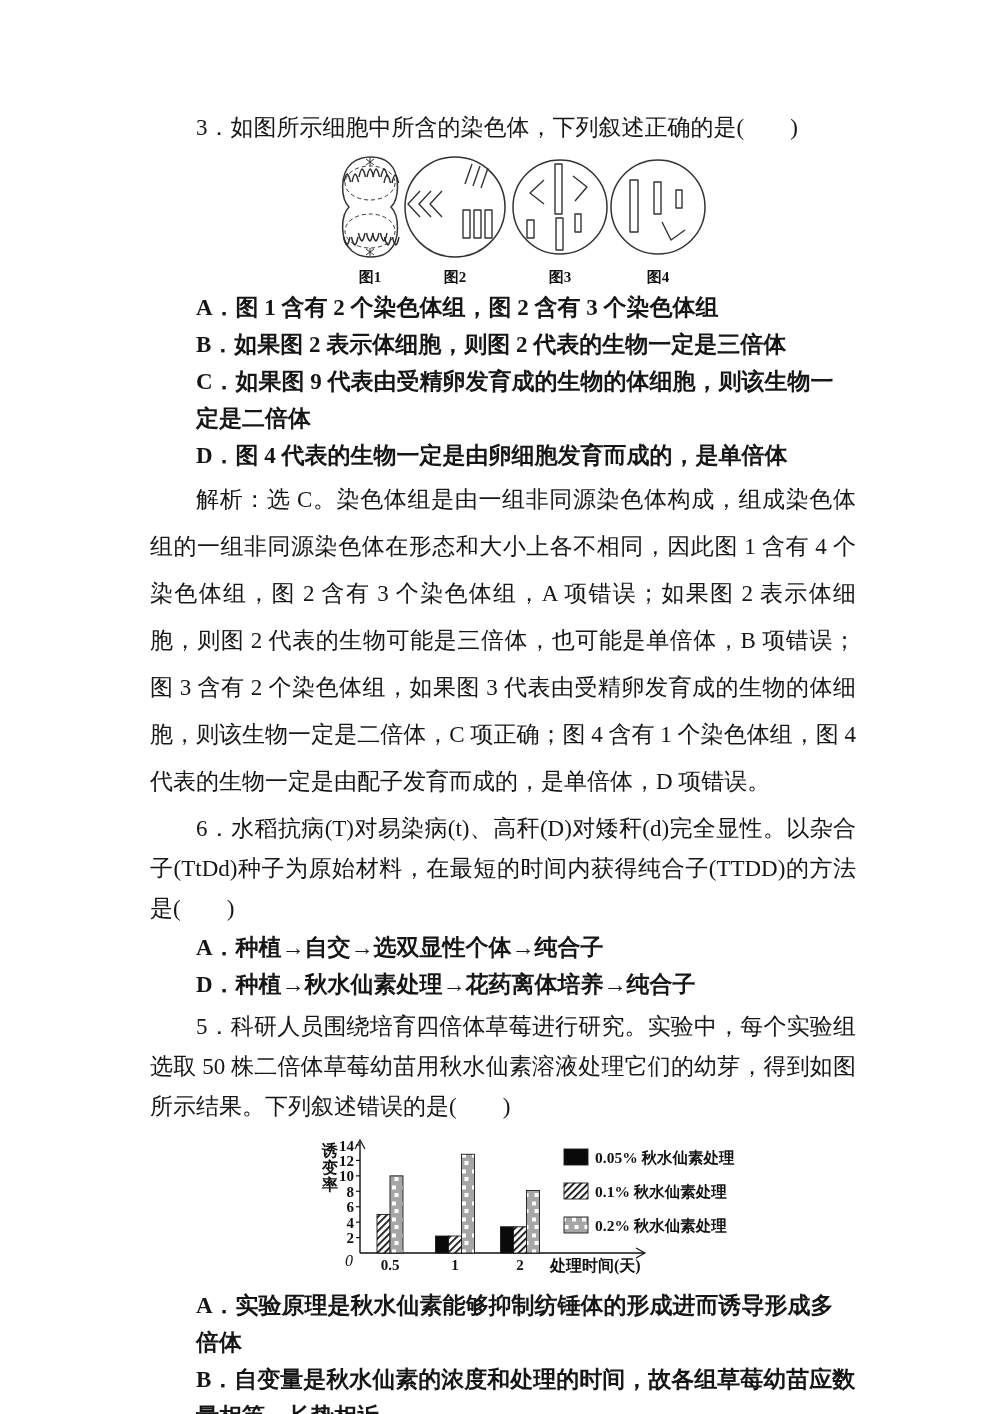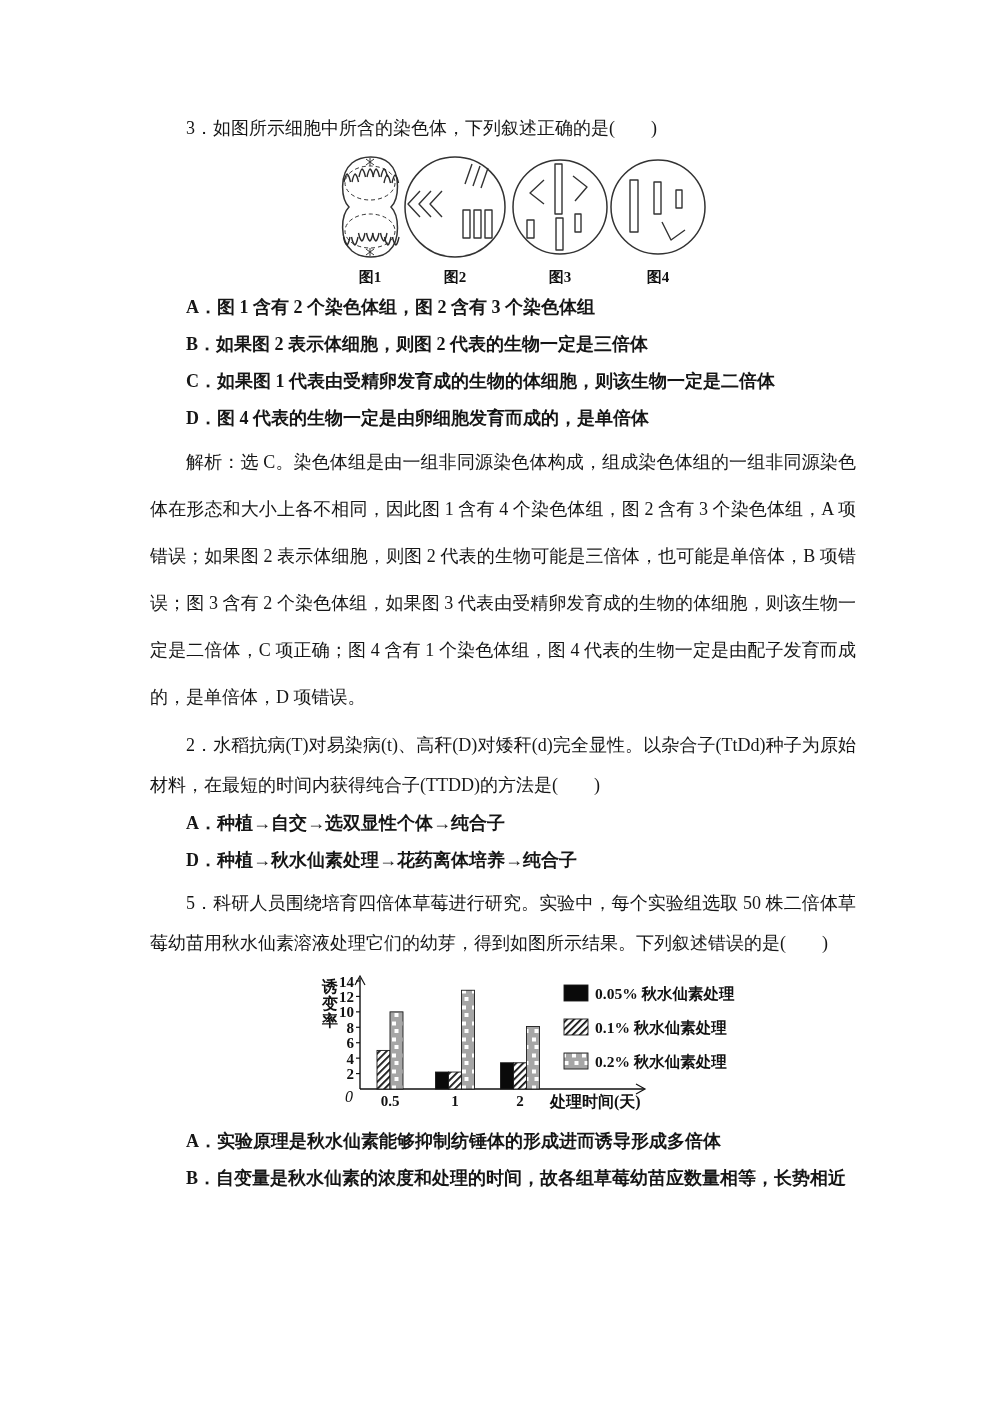--- a/index.html
+++ b/index.html
@@ -2,21 +2,21 @@
 <html><head>
 <meta charset="utf-8">
 <style>
   html,body{margin:0;padding:0;}
   body{
     width:1000px;height:1414px;background:#ffffff;
     font-family:"Liberation Serif","DejaVu Serif",serif;
     color:#161616;overflow:hidden;
   }
   .content{width:706px;margin-left:150px;padding-top:104px;}
-  p{margin:0;font-size:18px;}
+  p{margin:0;font-size:23px;}
   .stem{line-height:40px;text-indent:2em;text-align:justify;margin-top:4px;}
   .option{line-height:37px;margin-left:2em;font-weight:bold;}
   .analysis{line-height:47px;text-indent:2em;text-align:justify;margin-top:2px;margin-bottom:2px;}
   .alabel{font-weight:normal;}
   .cells-svg{display:block;margin:6px 0 0 170px;}
   .chart-svg{display:block;margin:8px 0 0 160px;}
   svg text{font-family:"Liberation Serif","DejaVu Serif",serif;fill:#111;}
   .figlabel{font-weight:bold;font-size:15px;}
 </style>
 </head>
@@ -82,26 +82,26 @@
     <g>
       <text class="figlabel" text-anchor="middle" x="50" y="128">图1</text>
       <text class="figlabel" text-anchor="middle" x="135" y="128">图2</text>
       <text class="figlabel" text-anchor="middle" x="240" y="128">图3</text>
       <text class="figlabel" text-anchor="middle" x="338" y="128">图4</text>
     </g>
   </svg>
 
   <p class="option">A．图 1 含有 2 个染色体组，图 2 含有 3 个染色体组</p>
   <p class="option">B．如果图 2 表示体细胞，则图 2 代表的生物一定是三倍体</p>
-  <p class="option">C．如果图 1 代表由受精卵发育成的生物的体细胞，则该生物一定是二倍体</p>
+  <p class="option">C．如果图 9 代表由受精卵发育成的生物的体细胞，则该生物一定是二倍体</p>
   <p class="option">D．图 4 代表的生物一定是由卵细胞发育而成的，是单倍体</p>
 
   <p class="analysis"><span class="alabel">解析：</span><span>选 C。染色体组是由一组非同源染色体构成，组成染色体组的一组非同源染色体在形态和大小上各不相同，因此图 1 含有 4 个染色体组，图 2 含有 3 个染色体组，A 项错误；如果图 2 表示体细胞，则图 2 代表的生物可能是三倍体，也可能是单倍体，B 项错误；图 3 含有 2 个染色体组，如果图 3 代表由受精卵发育成的生物的体细胞，则该生物一定是二倍体，C 项正确；图 4 含有 1 个染色体组，图 4 代表的生物一定是由配子发育而成的，是单倍体，D 项错误。</span></p>
 
-  <p class="stem">2．水稻抗病(T)对易染病(t)、高秆(D)对矮秆(d)完全显性。以杂合子(TtDd)种子为原始材料，在最短的时间内获得纯合子(TTDD)的方法是(　　)</p>
+  <p class="stem">6．水稻抗病(T)对易染病(t)、高秆(D)对矮秆(d)完全显性。以杂合子(TtDd)种子为原始材料，在最短的时间内获得纯合子(TTDD)的方法是(　　)</p>
   <p class="option">A．种植→自交→选双显性个体→纯合子</p>
   <p class="option">D．种植→秋水仙素处理→花药离体培养→纯合子</p>
 
 
   <p class="stem">5．科研人员围绕培育四倍体草莓进行研究。实验中，每个实验组选取 50 株二倍体草莓幼苗用秋水仙素溶液处理它们的幼芽，得到如图所示结果。下列叙述错误的是(　　)</p>
 
   <svg id="chart-svg" class="chart-svg" width="460" height="152" viewBox="0 0 460 152">
     <defs>
       <pattern id="pat-hatch" width="5" height="5" patternUnits="userSpaceOnUse" patternTransform="rotate(45)">
         <rect width="5" height="5" fill="#ffffff"></rect>

